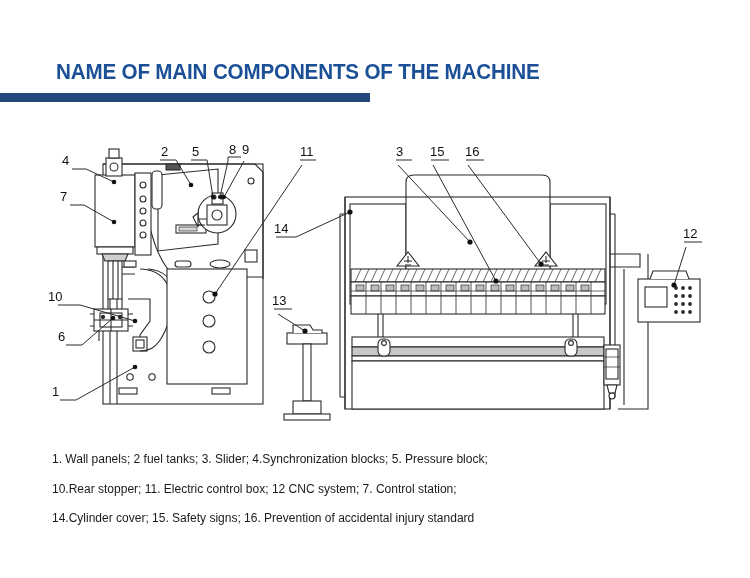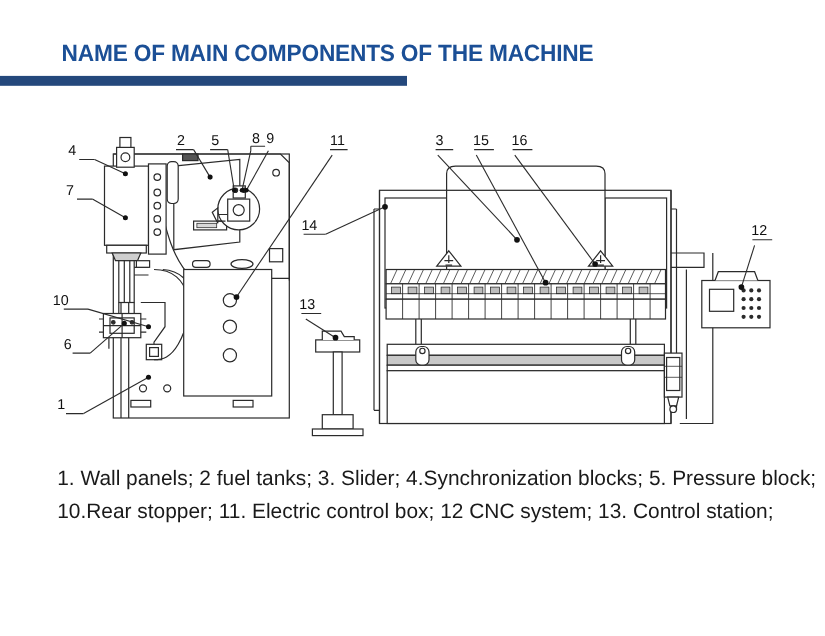--- a/index.html
+++ b/index.html
@@ -13,20 +13,21 @@
     height: 578px;
     position: relative;
     overflow: hidden;
     color: #000;
   }
   #page {
     position: relative;
     width: 750px;
     height: 424px;
     background: #ffffff;
+    margin-top: 24px;
   }
   
   .header-title {
     position: absolute;
     left: 56px;
     top: 36px;
     font-size: 21.5px;
     font-weight: bold;
     letter-spacing: -0.2px;
     color: #1b4f96;
@@ -42,21 +43,21 @@
     width: 370px;
     height: 9px;
     background: #24487c;
   }
   
   .caption {
     position: absolute;
     left: 52px;
     top: 421px;
     width: 680px;
-    font-size: 19px;
+    font-size: 12px;
     color: #1a1a1a;
     line-height: 29.5px;
     font-family: "Liberation Sans", sans-serif;
   }
   .caption-line { white-space: nowrap; }
   
   #diagram {
     position: absolute;
     left: 0;
     top: 85px;
@@ -421,16 +422,17 @@
         <text class="lbl" x="396" y="47">3</text>
         <text class="lbl" x="430" y="47">15</text>
         <text class="lbl" x="465" y="47">16</text>
         <text class="lbl" x="683" y="129">12</text>
       </g>
     </svg>
   </div>
 
   <div class="caption">
     <div class="caption-line">1. Wall panels; 2 fuel tanks; 3. Slider; 4.Synchronization blocks; 5. Pressure block;</div>
-    <div class="caption-line">10.Rear stopper; 11. Electric control box; 12 CNC system; 13. Control station;</div>
+    <div class="caption-line">10.Rear stopper; 11. Electric control box; 12 CNC system; 7. Control station;</div>
+    <div class="caption-line">14.Cylinder cover; 15. Safety signs; 16. Prevention of accidental injury standard</div>
   </div>
 
 </div>
 
 </body></html>

